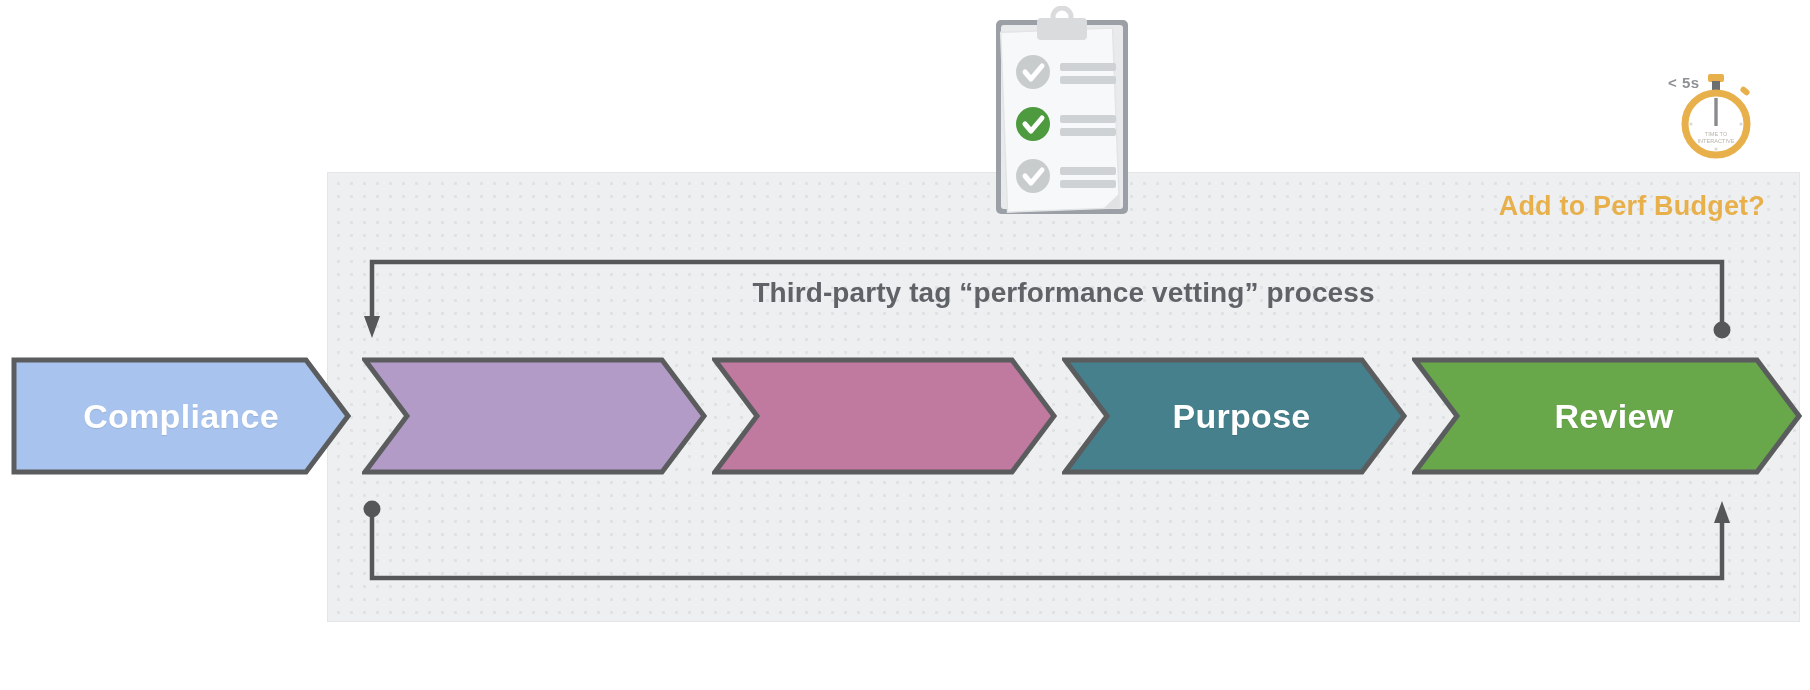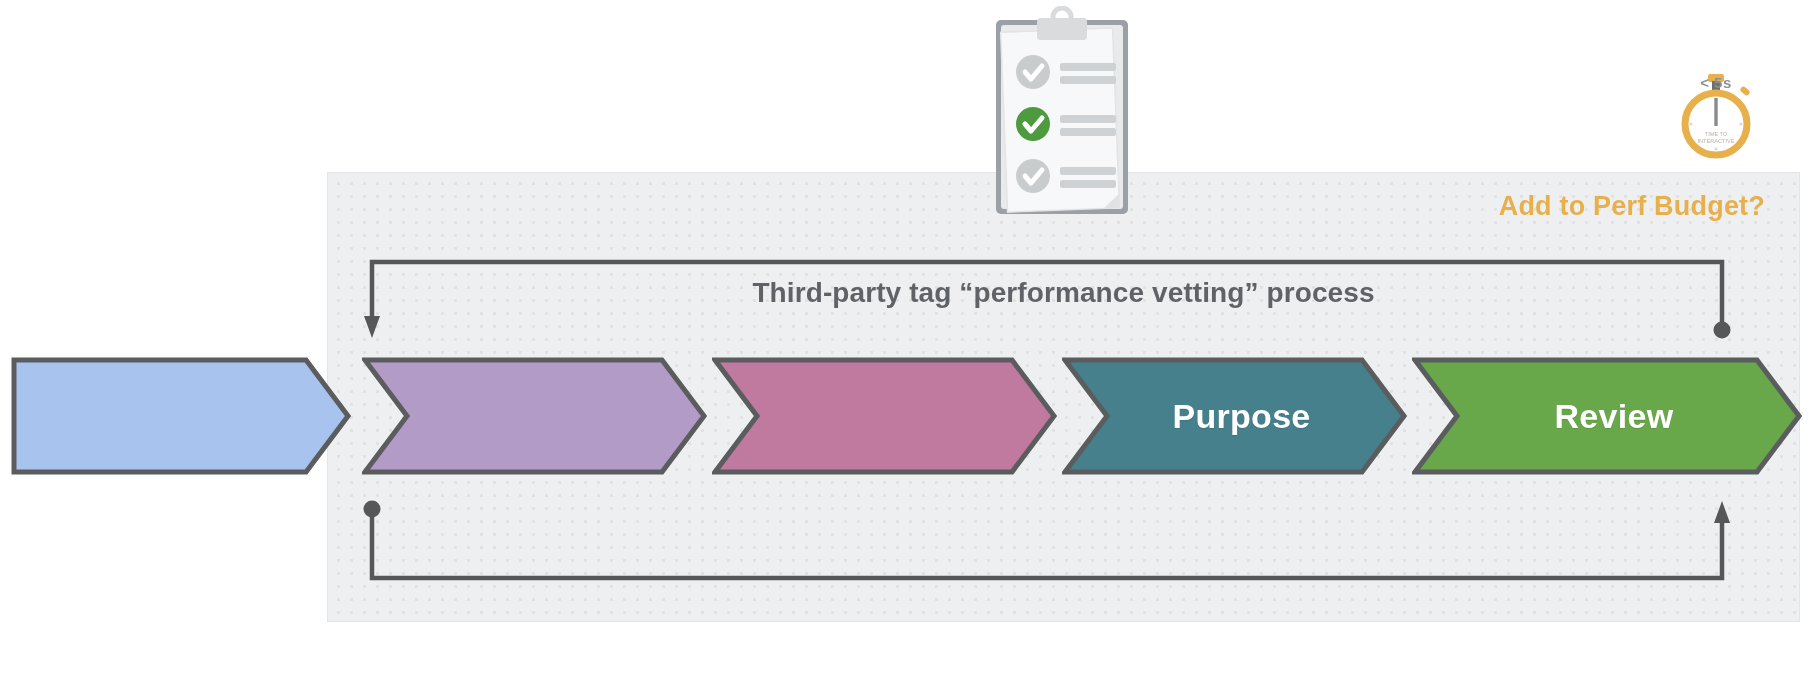--- a/index.html
+++ b/index.html
@@ -119,21 +119,21 @@
     left: 1668px;
     top: 66px;
     width: 96px;
     height: 96px;
   }
   #stopwatch-caption {
     position: absolute;
     left: 1668px;
     top: 74px;
     width: 96px;
-    text-align: center;
+    text-align: left;
     font-size: 15px;
     font-weight: bold;
     color: #8d9094;
     letter-spacing: 0.5px;
   }
 </style>
 </head>
 <body>
 
 <div id="stage">
@@ -165,20 +165,21 @@
       <circle cx="372" cy="509" r="8.5" fill="#555759"></circle>
     </g>
   </svg>
 
   <div id="chevron-row">
 
     <div class="chev first" style="left:11px; width:340px;">
       <svg class="chev-body" viewBox="0 0 340 118" preserveAspectRatio="none">
         <polygon points="3,3 295,3 337,59 295,115 3,115" fill="#a8c4ee" stroke="#5a5c5e" stroke-width="5" stroke-linejoin="miter"></polygon>
       </svg>
+      <span class="chev-label">Compliance</span>
     </div>
 
     <div class="chev" style="left:362px; width:345px;">
       <svg class="chev-body" viewBox="0 0 345 118" preserveAspectRatio="none">
         <polygon points="3,3 300,3 342,59 300,115 3,115 45,59" fill="#b39bc8" stroke="#5a5c5e" stroke-width="5" stroke-linejoin="miter"></polygon>
       </svg>
     </div>
 
     <div class="chev" style="left:712px; width:345px;">
       <svg class="chev-body" viewBox="0 0 345 118" preserveAspectRatio="none">

